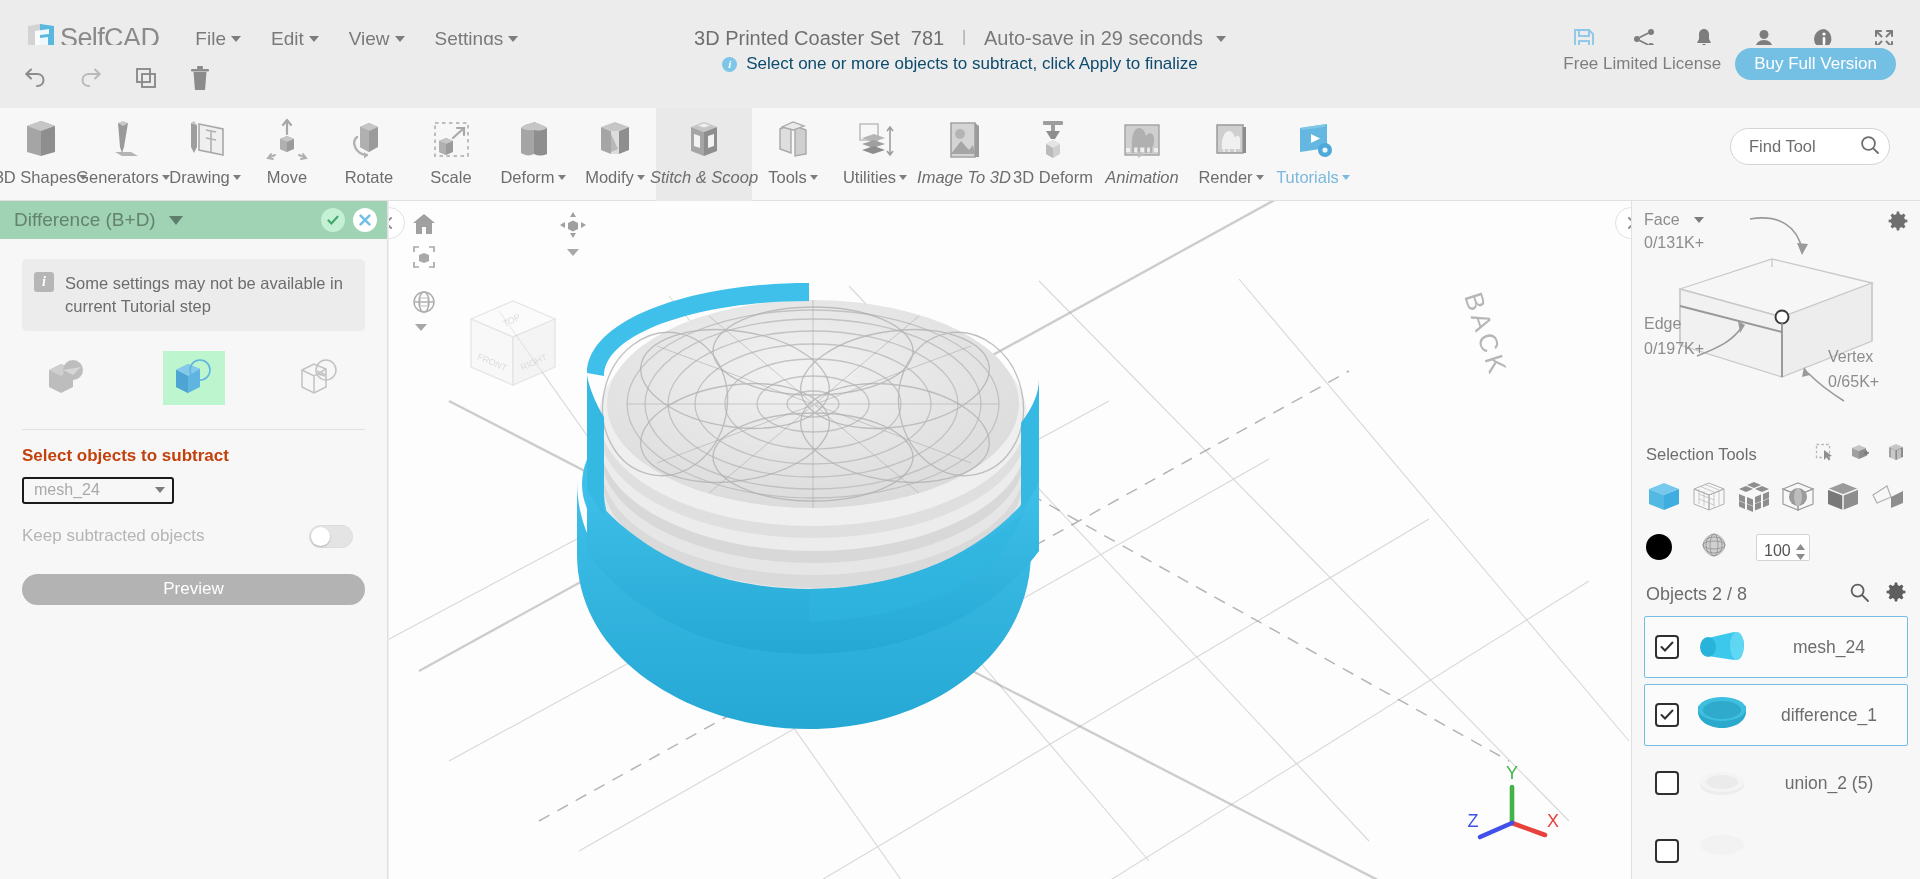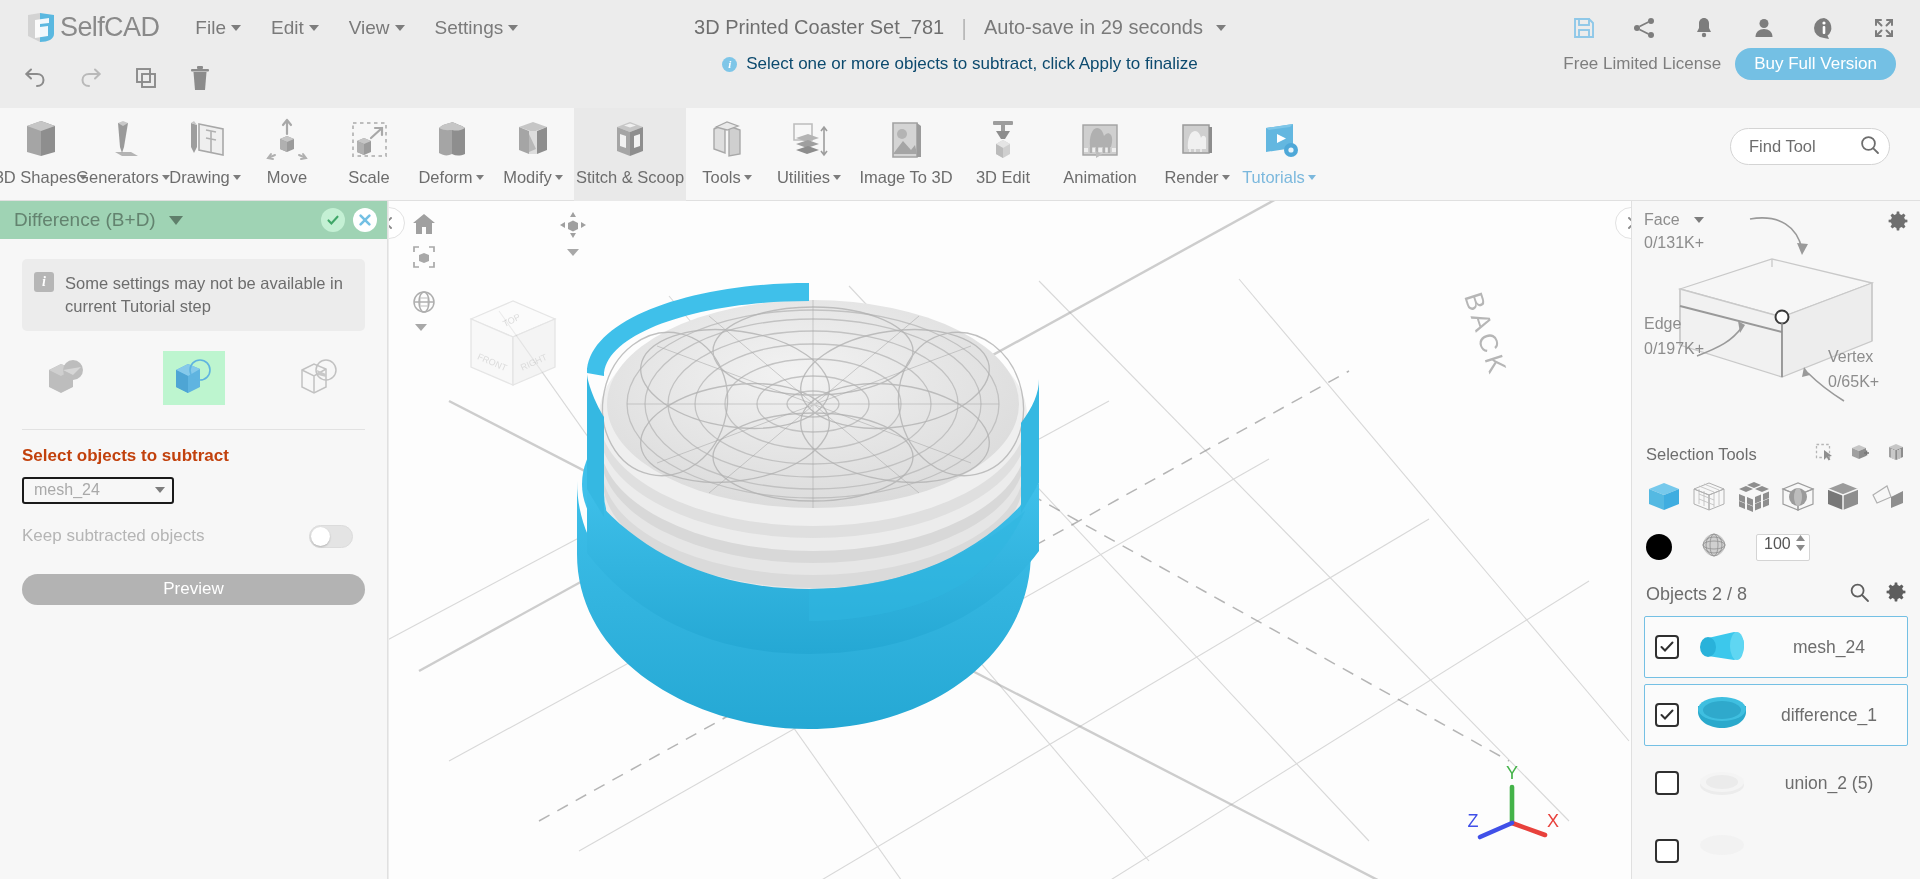--- a/index.html
+++ b/index.html
@@ -7,21 +7,21 @@
     width: 1920px; height: 879px;
     overflow: hidden;
     font-family: "Liberation Sans", sans-serif;
     background: #ececec;
     color: #6b6b6b;
   }
   #app { position: relative; width: 1920px; height: 879px; }
 
   
   .menubar {
-    position: absolute; top: 5px; left: 0; width: 1920px; height: 45px;
+    position: absolute; top: 16px; left: 0; width: 1920px; height: 45px;
     background: #ececec;
     display: flex; align-items: center;
   }
   .logo-wrap { display: flex; align-items: center; margin-left: 26px; }
   .logo-mark { width: 30px; height: 32px; position: relative; }
   .logo-text {
     font-size: 27px; color: #8a8a8a; letter-spacing: -0.6px; margin-left: 4px;
   }
   .menu-items { display: flex; align-items: center; margin-left: 36px; gap: 30px; }
   .menu-item {
@@ -82,21 +82,21 @@
   .ribbon {
     position: absolute; top: 108px; left: 0; width: 1920px; height: 93px;
     background: #f7f7f7; border-bottom: 1px solid #e0e0e0;
     display: flex; align-items: flex-start;
   }
   .rib-item {
     width: 82px; height: 93px; display: flex; flex-direction: column;
     align-items: center; justify-content: flex-start; padding-top: 6px;
     cursor: pointer; position: relative;
   }
-  .rib-item.wide { width: 112px; }
+  .rib-item.wide { width: 96px; font-style: italic; }
   .rib-item.active { background: #e9e9e9; }
   .rib-icon { height: 52px; display: flex; align-items: center; justify-content: center; }
   .rib-label {
     font-size: 16.5px; color: #6d6d6d; white-space: nowrap;
     display: flex; align-items: center; gap: 3px; margin-top: 2px;
   }
   .rib-label.blue { color: #7bb8dd; }
   .rib-caret {
     width: 0; height: 0; border-left: 4.5px solid transparent;
     border-right: 4.5px solid transparent; border-top: 5.5px solid #7d7d7d;
@@ -214,21 +214,21 @@
     display: flex; align-items: center; justify-content: space-between;
     padding: 0 14px; margin-top: 12px;
   }
   .sel-ic { cursor: pointer; }
   .sel-bottom {
     display: flex; align-items: center; padding: 0 14px; margin-top: 14px; gap: 28px;
   }
   .color-dot { width: 26px; height: 26px; border-radius: 50%; background: #000; cursor: pointer; }
   .num-box {
     width: 54px; height: 27px; border: 1px solid #d4d4d4; background: #fff;
-    display: flex; align-items: flex-start; justify-content: space-between;
+    display: flex; align-items: flex-end; justify-content: space-between;
     padding: 0 3px 0 7px; border-radius: 2px; cursor: pointer;
   }
   .num-box span { font-size: 16px; color: #555; }
   .spin { display: flex; flex-direction: column; gap: 2px; }
   .objects-row {
     display: flex; align-items: center; justify-content: space-between;
     padding: 0 14px; margin-top: 17px; height: 28px;
   }
   .objects-row .olabel { font-size: 18px; color: #6d6d6d; }
   .obj-actions { display: flex; gap: 16px; align-items: center; }
@@ -426,20 +426,34 @@
           <path d="M26 28 L26 38 L19 35 L19 25 Z" fill="#b0b0b0"></path>
           <path d="M14 41 L7 44 M10 40 L7 44 L12 45" stroke="#b0b0b0" stroke-width="2" fill="none" stroke-linecap="round"></path>
           <path d="M38 41 L45 44 M42 40 L45 44 L40 45" stroke="#b0b0b0" stroke-width="2" fill="none" stroke-linecap="round"></path>
         </svg>
       </span>
       <span class="rib-label">
         <span>Move</span>
       </span>
     </div>
 
+    <div class="rib-item">
+      <span class="rib-icon">
+        <svg width="52" height="52" viewBox="0 0 52 52">
+          <path d="M17 13 L26 9 L35 13 L35 33 L26 38 L17 33 Z" fill="#9b9b9b"></path>
+          <path d="M17 13 L26 17 L35 13 L26 9 Z" fill="#c6c6c6"></path>
+          <path d="M26 17 L26 38 L17 33 L17 13 Z" fill="#b0b0b0"></path>
+          <path d="M14 23 C8 28 12 40 24 41" stroke="#b2b2b2" stroke-width="2.4" fill="none" stroke-linecap="round"></path>
+          <path d="M21 38 L25 41.5 L21 44.5" fill="#b2b2b2"></path>
+        </svg>
+      </span>
+      <span class="rib-label">
+        <span>Rotate</span>
+      </span>
+    </div>
 
     <div class="rib-item">
       <span class="rib-icon">
         <svg width="52" height="52" viewBox="0 0 52 52">
           <rect x="10" y="9" width="33" height="33" fill="none" stroke="#bdbdbd" stroke-width="2" stroke-dasharray="3.5 3.5"></rect>
           <path d="M14 27 L21 24 L28 27 L28 38 L21 41 L14 38 Z" fill="#9b9b9b"></path>
           <path d="M14 27 L21 30 L28 27 L21 24 Z" fill="#c6c6c6"></path>
           <path d="M21 30 L21 41 L14 38 L14 27 Z" fill="#b0b0b0"></path>
           <path d="M28 24 L39 14 M32 14 L39 14 L39 21" stroke="#a8a8a8" stroke-width="2.2" fill="none" stroke-linecap="round"></path>
         </svg>
@@ -545,21 +559,21 @@
         <svg width="52" height="52" viewBox="0 0 52 52">
           <rect x="16" y="7" width="20" height="4" rx="1" fill="#9d9d9d"></rect>
           <rect x="24" y="11" width="4" height="6" fill="#9d9d9d"></rect>
           <path d="M19 17 L33 17 L28 25 L24 25 Z" fill="#8d8d8d"></path>
           <path d="M19 30 L26 26 L33 30 L33 40 L26 44 L19 40 Z" fill="#cfcfcf"></path>
           <path d="M19 30 L26 34 L33 30 L26 26 Z" fill="#e4e4e4"></path>
           <path d="M26 34 L26 44 L19 40 L19 30 Z" fill="#bbb"></path>
         </svg>
       </span>
       <span class="rib-label">
-        <span>3D Edit</span>
+        <span>3D Deform</span>
       </span>
     </div>
 
     <div class="rib-item wide">
       <span class="rib-icon">
         <svg width="52" height="52" viewBox="0 0 52 52">
           <rect x="9" y="11" width="34" height="30" fill="#cfcfcf" stroke="#a2a2a2" stroke-width="1.4"></rect>
           <g fill="#efefef">
             <rect x="10" y="34" width="4" height="4"></rect>
               <rect x="17" y="34" width="4" height="4"></rect>

